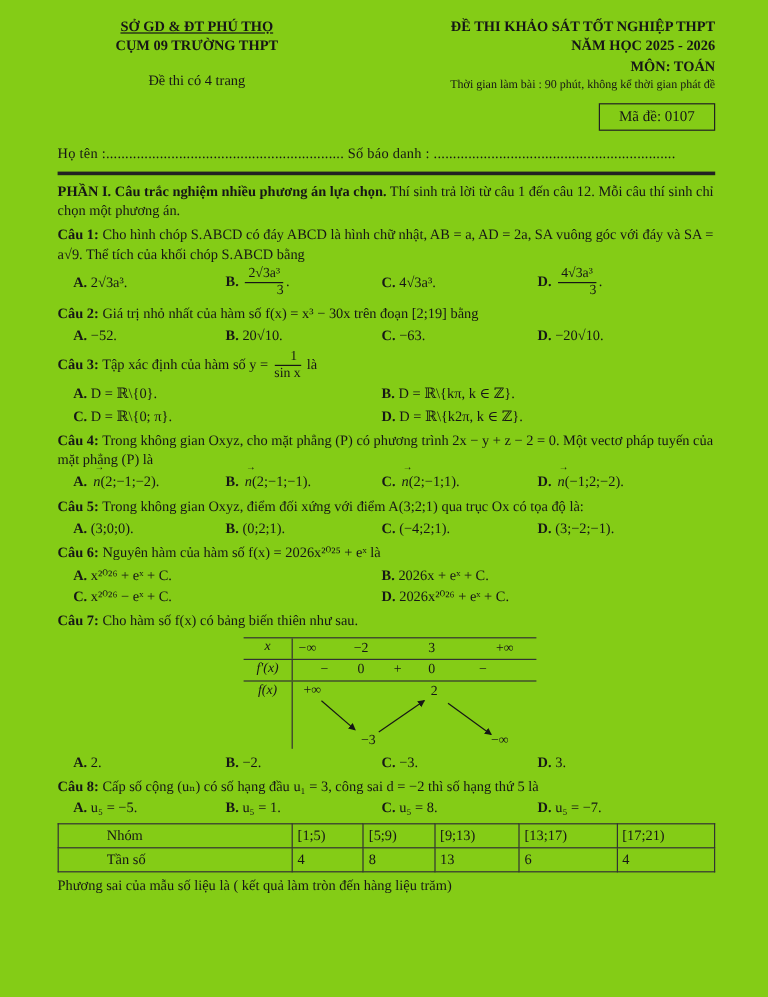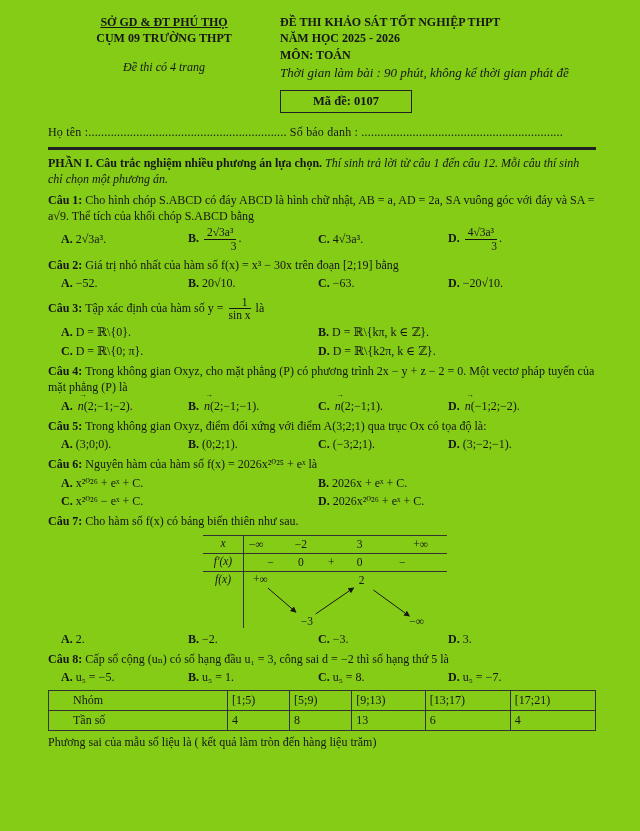--- a/index.html
+++ b/index.html
@@ -1,28 +1,28 @@
 <!DOCTYPE html>
 <html><head>
 <meta charset="utf-8">
 <style>
   html,body{margin:0;padding:0;background:#e9e9e7}
   .page{width:640px;height:831px;background:#84cc16;color:#161616;
     font-family:"Liberation Serif","DejaVu Serif","DejaVu Sans",serif;
     font-size:12px;line-height:1.36;padding:14px 44px 10px 48px;
     box-sizing:border-box;overflow:hidden;position:relative;margin:0 auto}
   p{margin:0}
-  .b{font-weight:bold}.i{font-style:italic}.u{text-decoration:underline}
+  .b{font-weight:bold}.i{}.u{text-decoration:underline}
   .header{display:flex}
   .h-left{width:232px;text-align:center}
   .h-left .line3{margin-top:12px}
-  .h-right{flex:1;text-align:left}
-  .h-right .line4{font-size:13px;margin-top:1px}
-  .code-box{display:inline-block;border:1.4px solid #222;padding:2px 32px;margin-top:8px;
-    font-size:12.5px;font-weight:bold}
+  .h-right{flex:1;text-align:right}
+  .h-right .line4{font-size:10px;margin-top:1px}
+  .code-box{display:inline-block;border:1.4px solid #222;padding:2px 16px;margin-top:8px;
+    font-size:12.5px;font-weight:normal}
   .info-line{margin-top:11px;white-space:nowrap;overflow:hidden;letter-spacing:.2px}
   .rule{height:3px;background:#222;margin:7px 0 5px 0}
   .part-title{margin-top:2px}
   .q{margin-top:4px}
   .stem{margin-top:1px}
   .opts{display:flex;padding-left:13px;margin-top:2px;align-items:center}
   .o4 .opt:nth-child(1){width:127px}
   .o4 .opt:nth-child(2){width:130px}
   .o4 .opt:nth-child(3){width:130px}
   .o4 .opt:nth-child(4){flex:1}
@@ -42,21 +42,21 @@
   .bbt .vals{position:relative;flex:1;height:17px;line-height:17px}
   .bbt .vals span{position:absolute;transform:translateX(-50%)}
   .bbt .fvals{height:56px;line-height:normal}
   .bbt .fvals .arr{position:absolute;left:0;top:0;width:100%;height:100%;transform:none}
   .x0{left:6%}.x1{left:28%}.x2{left:57%}.x3{left:87%}
   .s0{left:13%}.s1{left:28%}.s2{left:43%}.s3{left:57%}.s4{left:78%}
   .f0{left:8%;top:1px}.f1{left:31%;bottom:1px}.f2{left:58%;top:2px}.f3{left:85%;bottom:1px}
   .after-bbt{margin-top:3px}
   table.freq{border-collapse:collapse;width:100%;margin-top:3px;font-size:12px}
   .freq td{border:1px solid #333;text-align:left;padding:1px 4px;height:17px}
-  .freq td.first{width:150px;text-align:left;padding-left:24px}
+  .freq td.first{width:150px;text-align:left;padding-left:40px}
   .footer-line{margin-top:3px}
 </style>
 </head>
 <body>
 
 <div class="page">
 
   <div class="header">
     <div class="h-left">
       <div class="b u">SỞ GD &amp; ĐT PHÚ THỌ</div>
@@ -120,21 +120,21 @@
       <span class="opt"><span class="b">C.</span> <span class="vec"><span class="vec-arrow">→</span><span>n</span></span><span>(2;−1;1).</span></span>
       <span class="opt"><span class="b">D.</span> <span class="vec"><span class="vec-arrow">→</span><span>n</span></span><span>(−1;2;−2).</span></span>
     </div>
   </div>
 
   <div class="q">
     <p class="stem"><span class="b">Câu 5:</span> <span>Trong không gian Oxyz, điểm đối xứng với điểm A(3;2;1) qua trục Ox có tọa độ là:</span></p>
     <div class="opts o4">
       <span class="opt"><span class="b">A.</span> <span>(3;0;0).</span></span>
       <span class="opt"><span class="b">B.</span> <span>(0;2;1).</span></span>
-      <span class="opt"><span class="b">C.</span> <span>(−3;2;1).</span></span>
+      <span class="opt"><span class="b">C.</span> <span>(−4;2;1).</span></span>
       <span class="opt"><span class="b">D.</span> <span>(3;−2;−1).</span></span>
     </div>
   </div>
 
   <div class="q">
     <p class="stem"><span class="b">Câu 6:</span> <span>Nguyên hàm của hàm số f(x) = 2026x²⁰²⁵ + eˣ là</span></p>
     <div class="opts o2">
       <span class="opt"><span class="b">A.</span> <span>x²⁰²⁶ + eˣ + C.</span></span>
       <span class="opt"><span class="b">B.</span> <span>2026x + eˣ + C.</span></span>
     </div>

